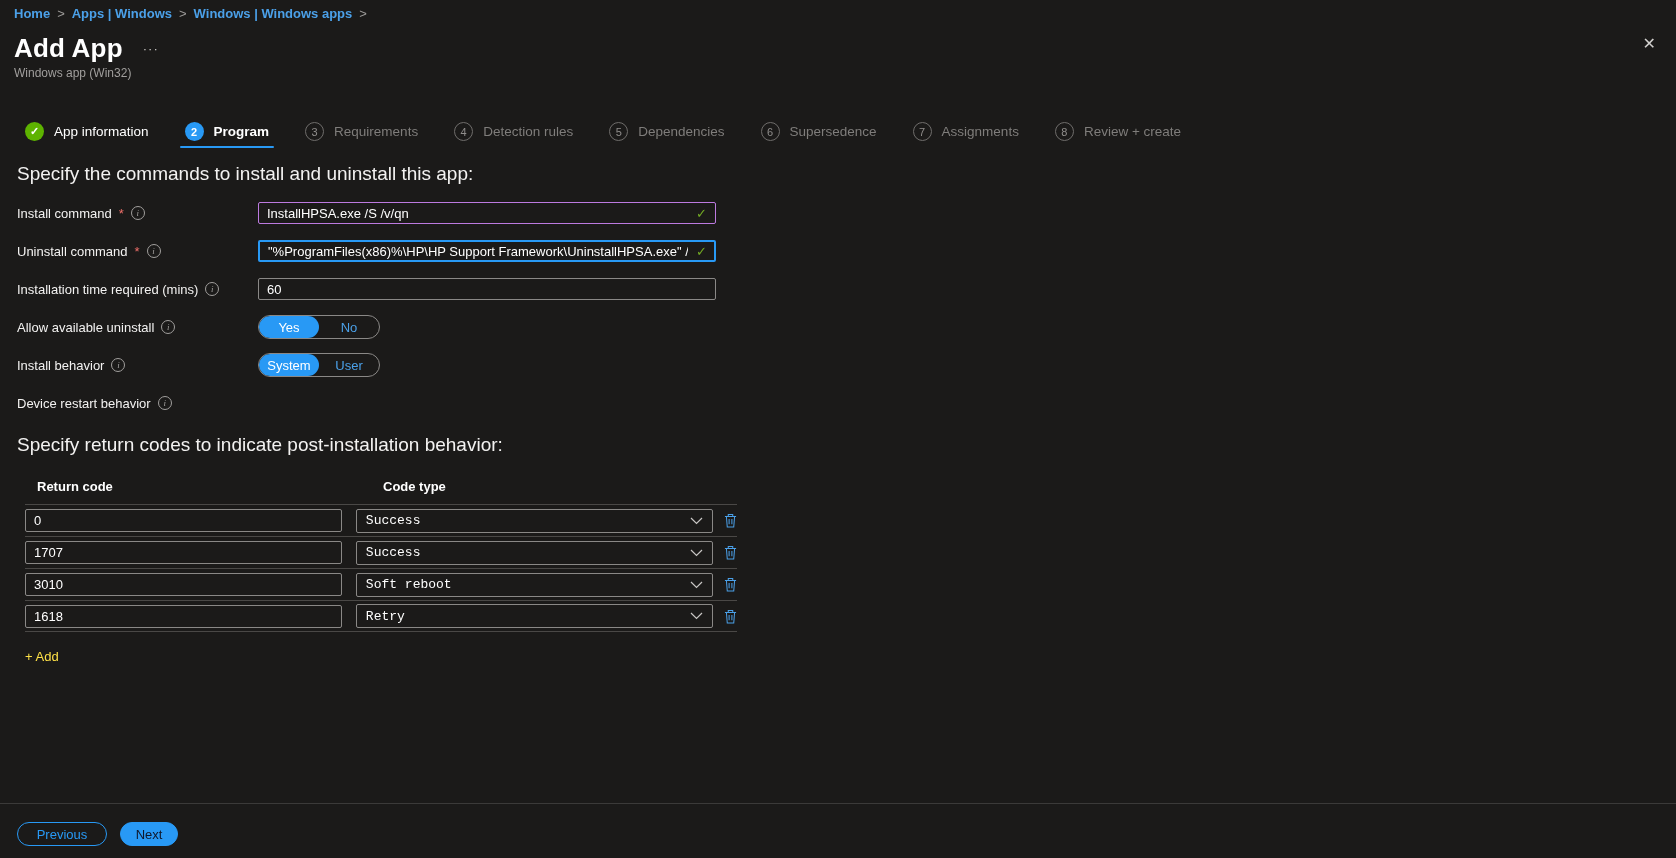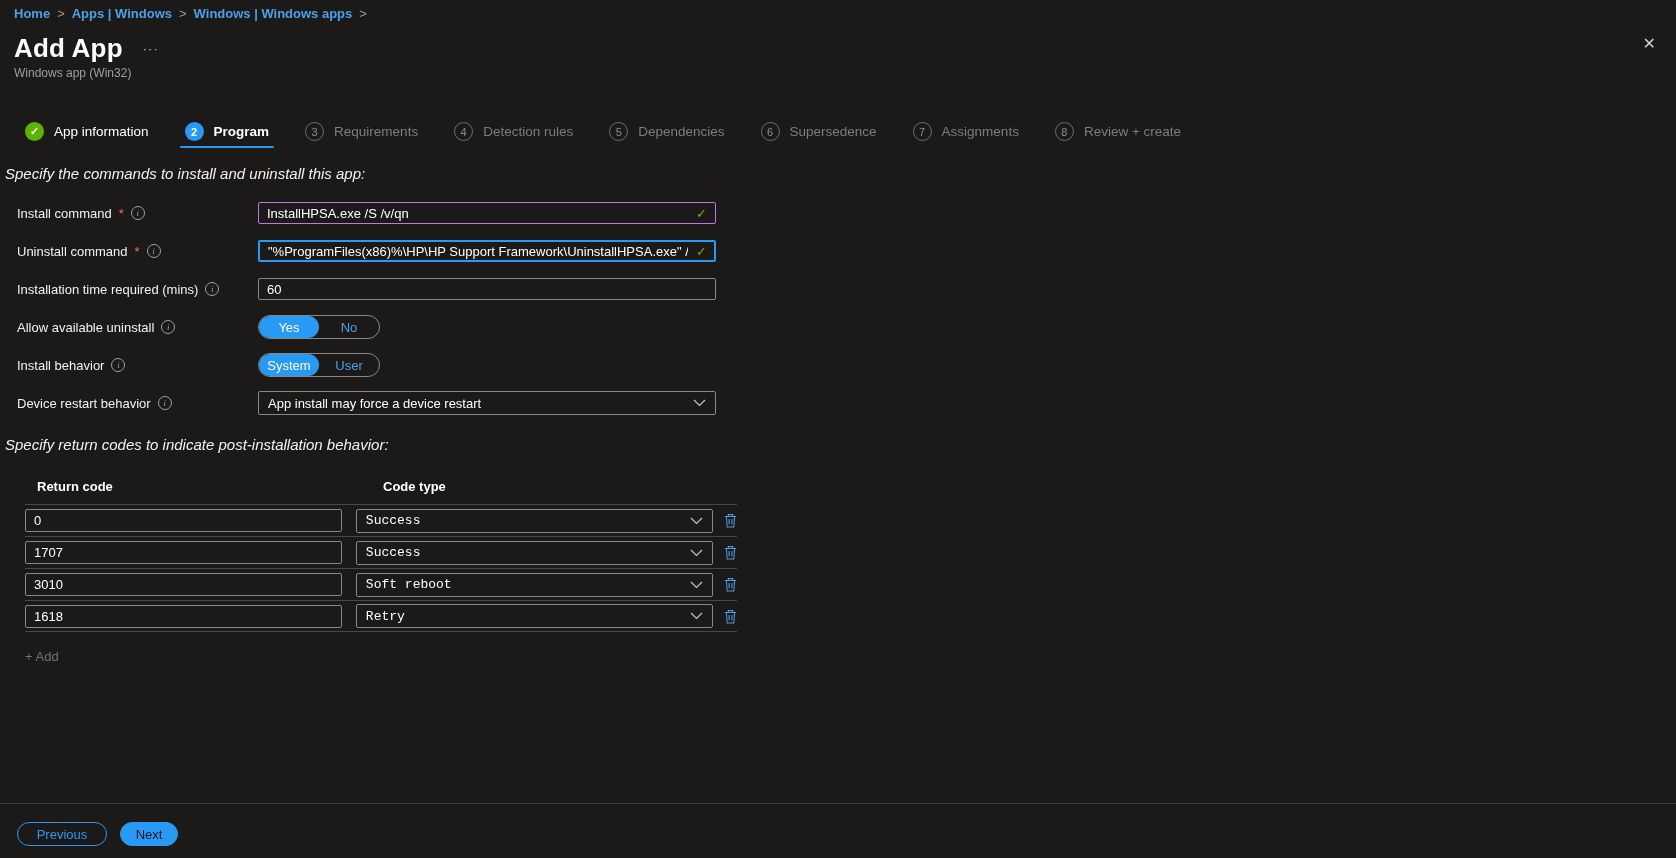--- a/index.html
+++ b/index.html
@@ -34,21 +34,21 @@
   .step-circle { width: 19px; height: 19px; border-radius: 50%; display: flex; align-items: center; justify-content: center; font-size: 11px; flex: none; }
   .tab.complete .step-circle { background: #5db300; color: #ffffff; font-weight: 700; }
   .tab.active .step-circle { background: #2899f5; color: #ffffff; font-weight: 700; }
   .tab.upcoming .step-circle { border: 1px solid #6f6d6b; color: #908e8c; }
   .tab-label { font-size: 13.5px; }
   .tab.complete .tab-label { color: #ffffff; }
   .tab.active .tab-label { color: #ffffff; font-weight: 700; }
   .tab.upcoming .tab-label { color: #7f7d7b; }
 
   
-  .section-heading { margin: 18px 0 0 5px; font-size: 15px; color: #f3f2f1; line-height: 15px; font-style: italic; }
+  .section-heading { margin: 18px 0 0 17px; font-size: 19px; color: #f3f2f1; line-height: 15px; }
   .section-heading.second { margin-top: 15px; }
 
   
   .form-rows { margin: 13px 0 0 17px; }
   .form-row { height: 38px; display: flex; align-items: center; }
   .label-col { width: 241px; display: flex; align-items: center; gap: 7px; flex: none; }
   .lbl { color: #f3f2f1; }
   .req { color: #ef6f6a; }
   .info-icon {
     width: 14px; height: 14px; border: 1px solid #a19f9d; border-radius: 50%;
@@ -78,21 +78,21 @@
   .rc-table { margin: 27px 0 0 25px; width: 712px; }
   .rc-header { display: flex; font-weight: 700; padding-bottom: 10px; gap: 10px; }
   .rc-header .h-code { width: 340px; padding-left: 12px; }
   .rc-header .h-type { padding-left: 8px; }
   .rc-row { display: flex; align-items: center; height: 32px; border-top: 1px solid #4a4846; }
   .rc-row:last-of-type { border-bottom: 1px solid #4a4846; }
   .rc-code { width: 330px; height: 23px; padding: 0 8px; }
   .rc-type { width: 372px; margin-left: 14px; font-family: Liberation Mono, monospace; }
   .trash-btn { margin-left: 11px; background: none; border: none; cursor: pointer; display: flex; align-items: center; padding: 0; }
 
-  .add-link { display: inline-block; margin: 17px 0 0 25px; color: #737373; font-size: 13px; line-height: 16px; }
+  .add-link { display: inline-block; margin: 17px 0 0 25px; color: #fde047; font-size: 13px; line-height: 16px; }
 
   
   .footer { position: absolute; left: 0; right: 0; bottom: 0; height: 55px; border-top: 1px solid #3b3a39; }
   .btn { height: 24px; font-size: 13px; font-family: "Liberation Sans", sans-serif; border-radius: 12px; cursor: pointer; }
   .btn-prev { position: absolute; left: 17px; top: 18px; width: 90px; background: transparent; border: 1px solid #2899f5; color: #2899f5; }
   .btn-next { position: absolute; left: 120px; top: 18px; width: 58px; background: #2899f5; border: 1px solid #2899f5; color: #0f172a; font-weight: 400; }
 </style>
 </head>
 <body>
 
@@ -212,28 +212,20 @@
         <span class="opt">User</span>
       </div>
     </div>
   </div>
 
   <div class="form-row">
     <div class="label-col">
       <span class="lbl">Device restart behavior</span>
       <span class="info-icon">i</span>
     </div>
-    <div class="field-col">
-      <div class="dropdown">
-        <span>App install may force a device restart</span>
-        <svg width="13" height="8" viewBox="0 0 13 8">
-            <path d="M1 1l5.5 5.5L12 1" fill="none" stroke="#c8c6c4" stroke-width="1.2"></path>
-          </svg>
-      </div>
-    </div>
   </div>
 </div>
 
 
 <div class="section-heading second">Specify return codes to indicate post-installation behavior:</div>
 
 <div class="rc-table">
   <div class="rc-header">
     <span class="h-code">Return code</span>
     <span class="h-type">Code type</span>

